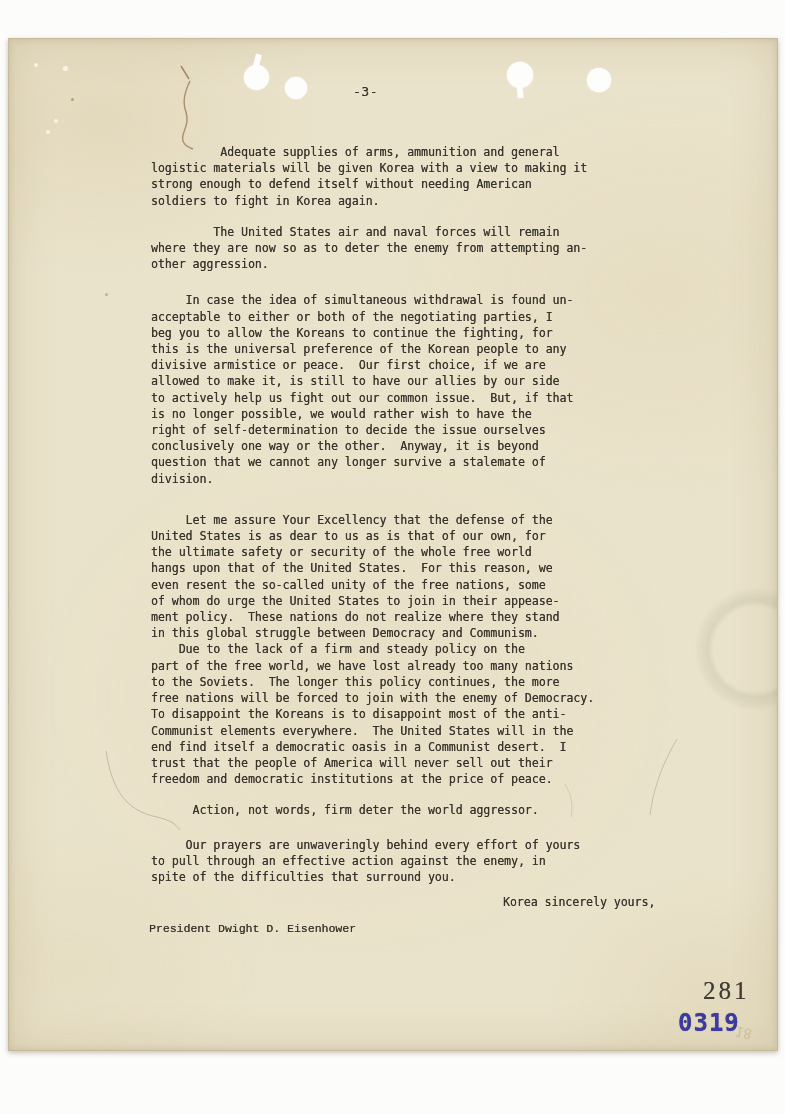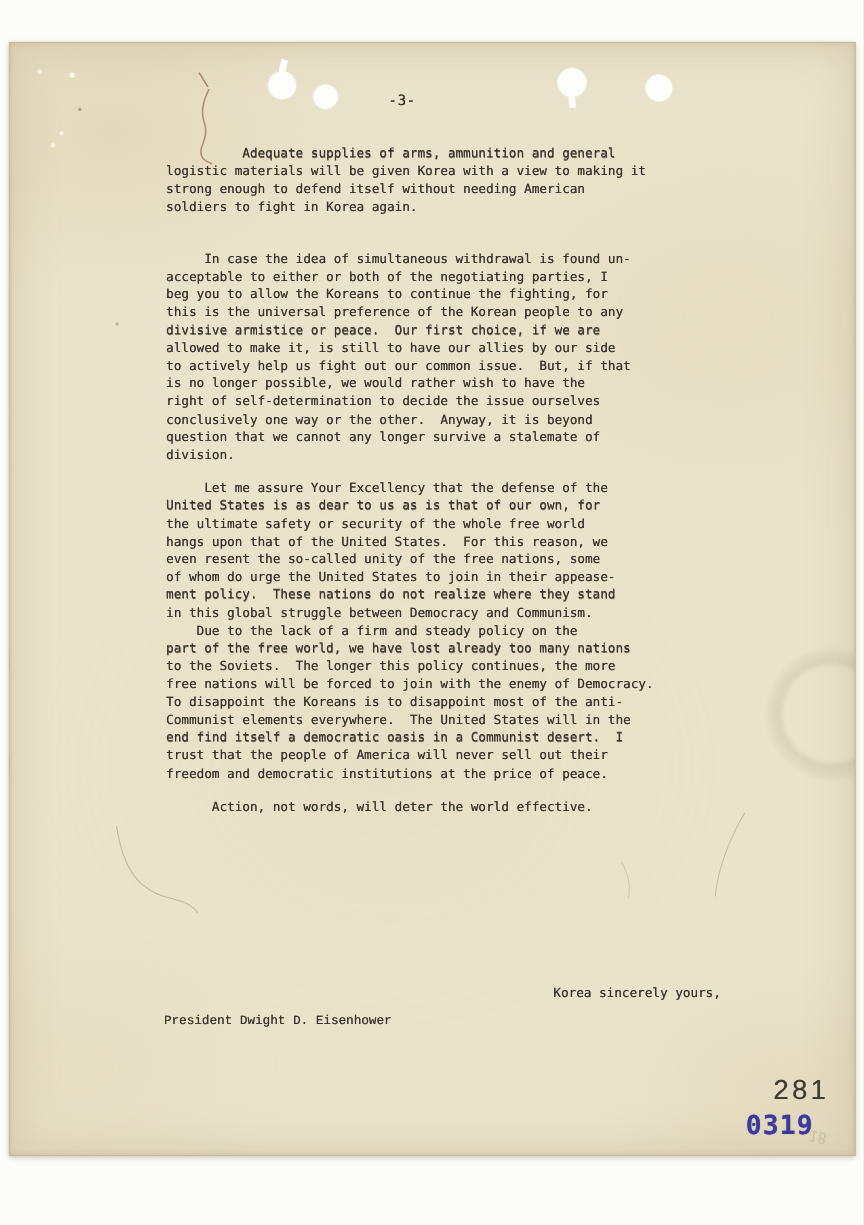--- a/index.html
+++ b/index.html
@@ -25,35 +25,35 @@
     border:1px solid rgba(158,138,96,0.45);
     overflow:hidden;
   }
   .typed{
     color:#37322b;
     font-size:11.5px;line-height:16.2px;
     white-space:pre;
     text-shadow:0.2px 0.2px 0.35px rgba(55,50,43,0.75);
   }
   .page-number{position:absolute;left:344px;top:45px;font-size:13px;letter-spacing:0.5px;}
-  .letter-body{position:absolute;left:142px;top:92px;width:480px;}
+  .letter-body{position:absolute;left:142px;top:105px;width:480px;}
   .letter-body p{margin:0;}
   .letter-body p + p{margin-top:15px;}
-  .letter-body p.m-p3{margin-top:31px;}
-  .letter-body p.m-p4{margin-top:14px;}
+  .letter-body p.m-p3{margin-top:20px;}
+  .letter-body p.m-p4{margin-top:25px;}
   .letter-body p.m-p5{margin-top:0;}
   .letter-body p.m-p6{margin-top:14.2px;}
   .letter-body p.m-p7{margin-top:18.8px;}
   .closing{position:absolute;left:494px;top:855px;}
   .signature{position:absolute;left:140px;top:882px;font-family:Liberation Mono, monospace;}
   .hole{position:absolute;background:#fdfdfc;border-radius:50%;box-shadow:0 0 2px rgba(255,255,255,0.9);}
   .hole-tail{position:absolute;background:#fdfdfc;}
   .archive-number{
     position:absolute;left:694px;top:938px;
-    font-family:Liberation Sans, sans-serif;
+    font-family:Liberation Serif, serif;
     font-size:25px;color:#3f3a33;letter-spacing:3px;
     text-shadow:0.3px 0.3px 0.4px rgba(60,55,45,0.6);
   }
   .registry-number{
     position:absolute;left:669px;top:970px;
     font-family:"DejaVu Sans Mono", monospace;font-weight:bold;
     font-size:24px;color:#3c3a9c;letter-spacing:1px;
     text-shadow:0 0 0.8px rgba(60,58,156,0.8);
   }
   .bleed-mark{
@@ -91,20 +91,23 @@
     <path d="M556,745 q10,17 6,33" stroke="#a19274" stroke-width="1" fill="none" opacity="0.3"></path>
   </svg>
 
   <div class="typed page-number">-3-</div>
 
   <div class="letter-body">
     <p class="typed">          Adequate supplies of arms, ammunition and general
 logistic materials will be given Korea with a view to making it
 strong enough to defend itself without needing American
 soldiers to fight in Korea again.</p>
+    <p class="typed">         The United States air and naval forces will remain
+where they are now so as to deter the enemy from attempting an-
+other aggression.</p>
     <p class="typed m-p3">     In case the idea of simultaneous withdrawal is found un-
 acceptable to either or both of the negotiating parties, I
 beg you to allow the Koreans to continue the fighting, for
 this is the universal preference of the Korean people to any
 divisive armistice or peace.  Our first choice, if we are
 allowed to make it, is still to have our allies by our side
 to actively help us fight out our common issue.  But, if that
 is no longer possible, we would rather wish to have the
 right of self-determination to decide the issue ourselves
 conclusively one way or the other.  Anyway, it is beyond
@@ -120,21 +123,24 @@
 in this global struggle between Democracy and Communism.</p>
     <p class="typed m-p5">    Due to the lack of a firm and steady policy on the
 part of the free world, we have lost already too many nations
 to the Soviets.  The longer this policy continues, the more
 free nations will be forced to join with the enemy of Democracy.
 To disappoint the Koreans is to disappoint most of the anti-
 Communist elements everywhere.  The United States will in the
 end find itself a democratic oasis in a Communist desert.  I
 trust that the people of America will never sell out their
 freedom and democratic institutions at the price of peace.</p>
-    <p class="typed m-p6">      Action, not words, will deter the world effective.</p>
+    <p class="typed m-p6">      Action, not words, firm deter the world aggressor.</p>
+    <p class="typed m-p7">     Our prayers are unwaveringly behind every effort of yours
+to pull through an effective action against the enemy, in
+spite of the difficulties that surround you.</p>
   </div>
 
   <div class="typed closing">Korea sincerely yours,</div>
   <div class="typed signature">President Dwight D. Eisenhower</div>
 
   <div class="archive-number">281</div>
   <div class="registry-number">0319</div>
   <div class="bleed-mark">18</div>
 
 </div>

